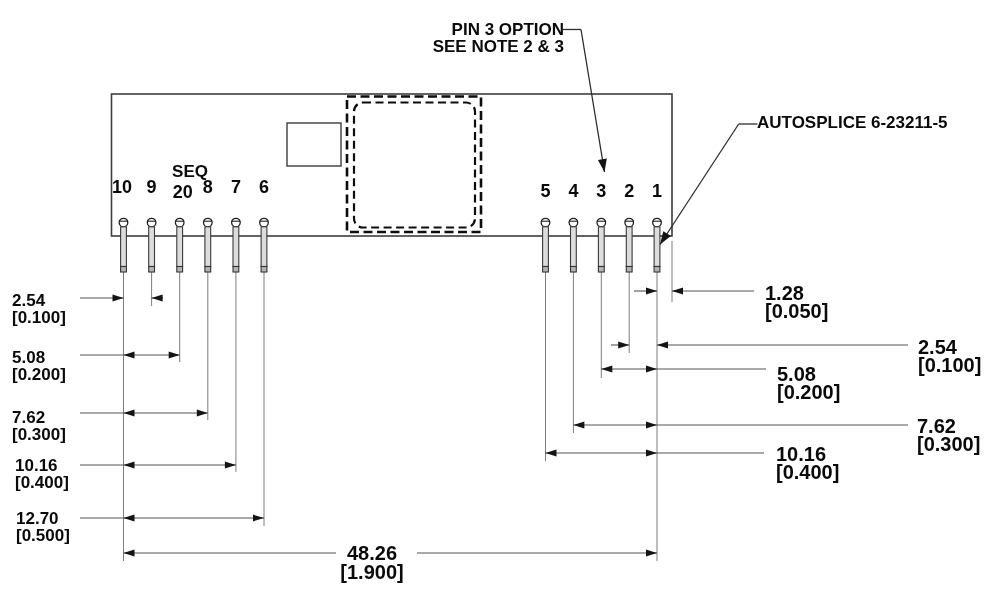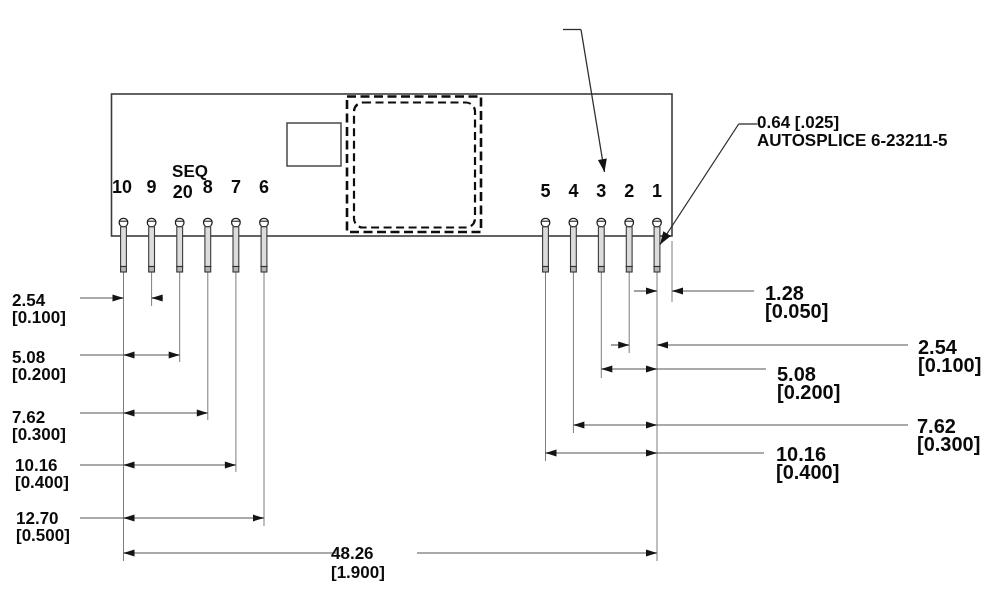--- a/index.html
+++ b/index.html
@@ -13,21 +13,21 @@
   #drawing-svg{position:absolute;left:0;top:0;}
   .t{
     position:absolute;
     font-weight:bold;
     color:#0a0a0a;
     white-space:nowrap;
   }
   .t span{display:block;}
   .dimL{font-size:17px;line-height:17px;}
   .dimR{font-size:20px;line-height:18px;}
-  .dimO{font-size:17px;line-height:19px;width:82px;text-align:left;}
+  .dimO{font-size:20px;line-height:19px;width:82px;text-align:center;}
   .pin-num{font-size:18px;line-height:16px;width:30px;text-align:center;}
   .seq{font-size:17px;line-height:15px;width:44px;text-align:center;margin-left:7px;}
   .note-top{font-size:17px;line-height:17px;width:164px;text-align:right;}
   .note-right{font-size:17px;line-height:18px;}
 </style>
 </head>
 <body>
 
 <div id="canvas">
 
@@ -128,23 +128,26 @@
     <g stroke="#2e2e2e" stroke-width="1.3" fill="none">
       <line x1="563" y1="29.5" x2="581" y2="29.5"></line>
       <line x1="581" y1="29.5" x2="604.5" y2="172"></line>
       <line x1="757.5" y1="124" x2="738.7" y2="124"></line>
       <line x1="738.7" y1="124" x2="660" y2="244.5"></line>
     </g>
     <polygon points="0,0 -13,-4.5 -13,4.5" fill="#141414" transform="translate(604.5,172) rotate(80.6)"></polygon>
     <polygon points="0,0 -13,-4.5 -13,4.5" fill="#141414" transform="translate(660,244.5) rotate(123.1)"></polygon>
   </svg>
 
+  <div class="t note-top" style="left:400px;top:21px">
+    <span>PIN 3 OPTION</span>
+    <span>SEE NOTE 2 &amp; 3</span>
+  </div>
 
   <div class="t note-right" style="left:757px;top:114px">
-    <span>0.64 [.025]</span>
     <span>AUTOSPLICE 6-23211-5</span>
   </div>
 
   <div class="t seq" style="left:161px;top:164px">SEQ</div>
 
   <div class="t pin-num" style="left:107px;top:179px">10</div>
   <div class="t pin-num" style="left:136.6px;top:179px">9</div>
   <div class="t pin-num" style="left:167.7px;top:184px">20</div>
   <div class="t pin-num" style="left:192.8px;top:179px">8</div>
   <div class="t pin-num" style="left:220.9px;top:179px">7</div>

